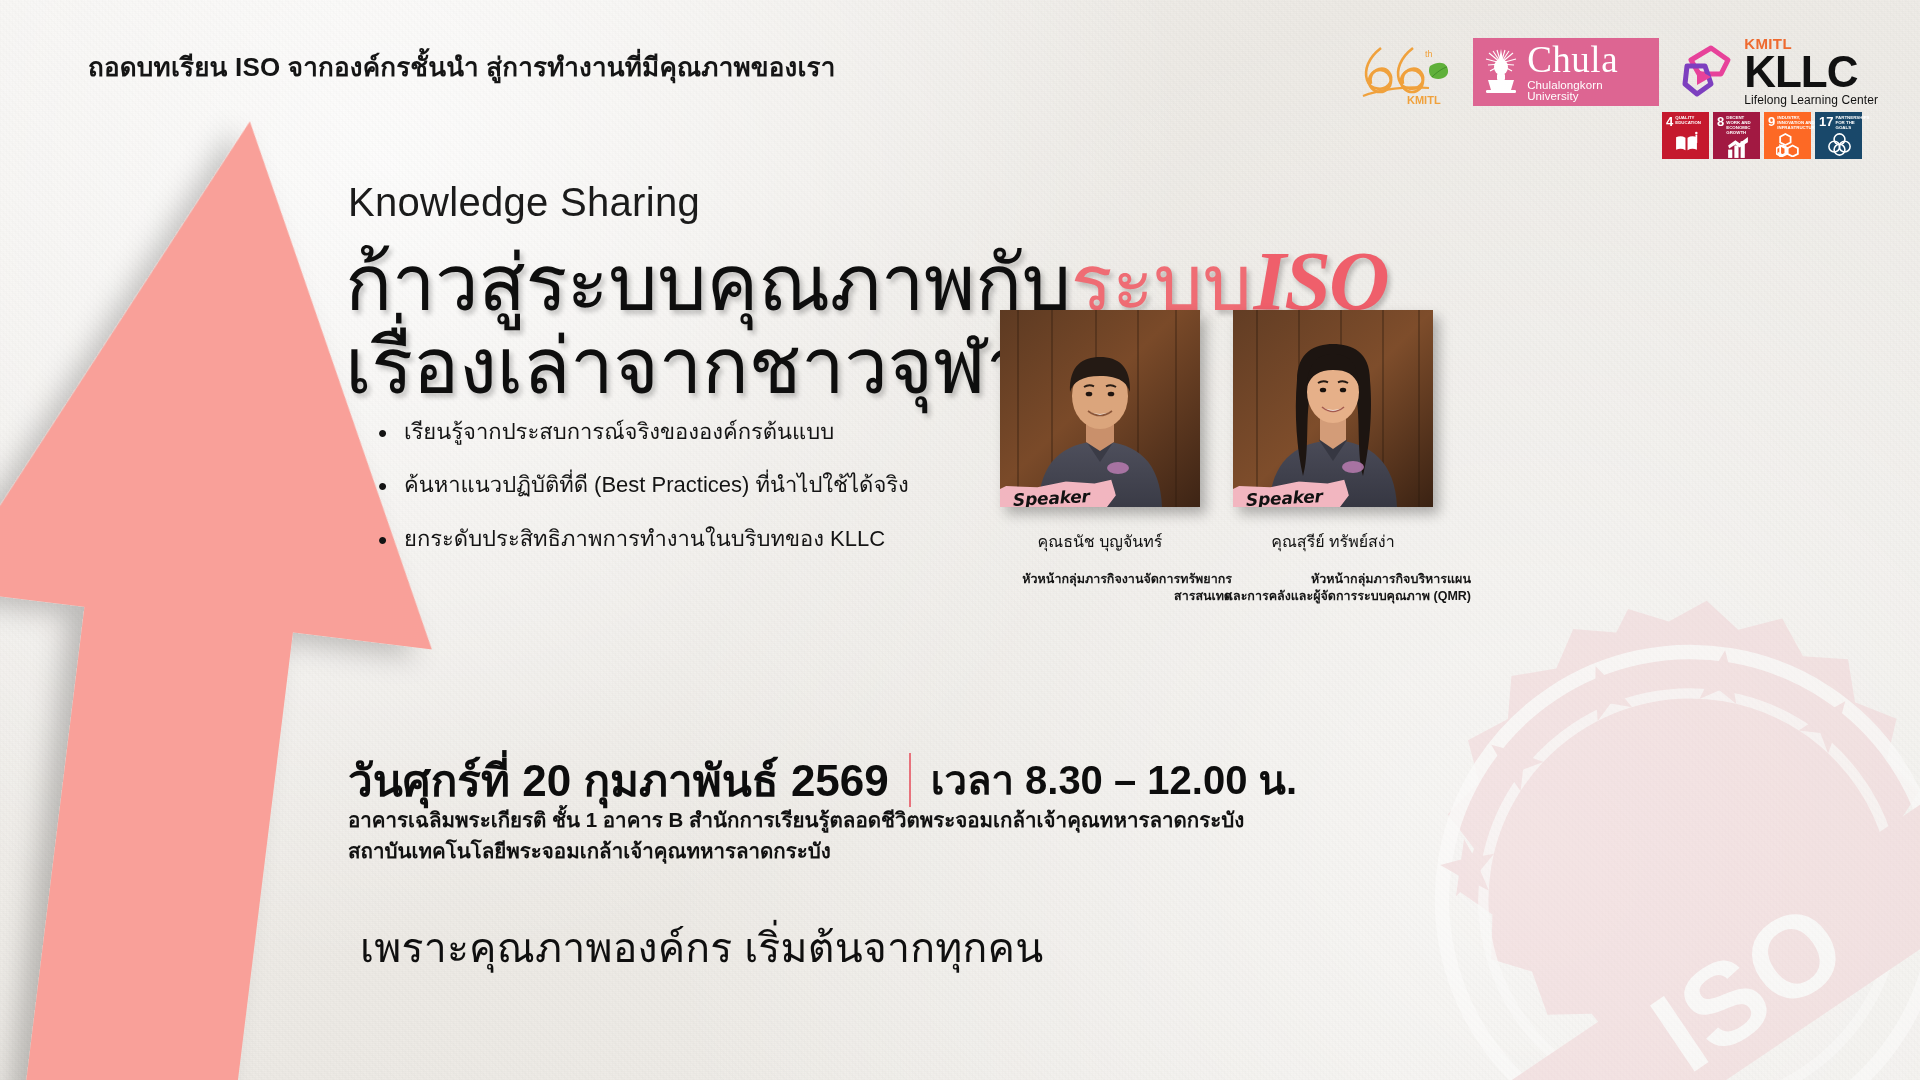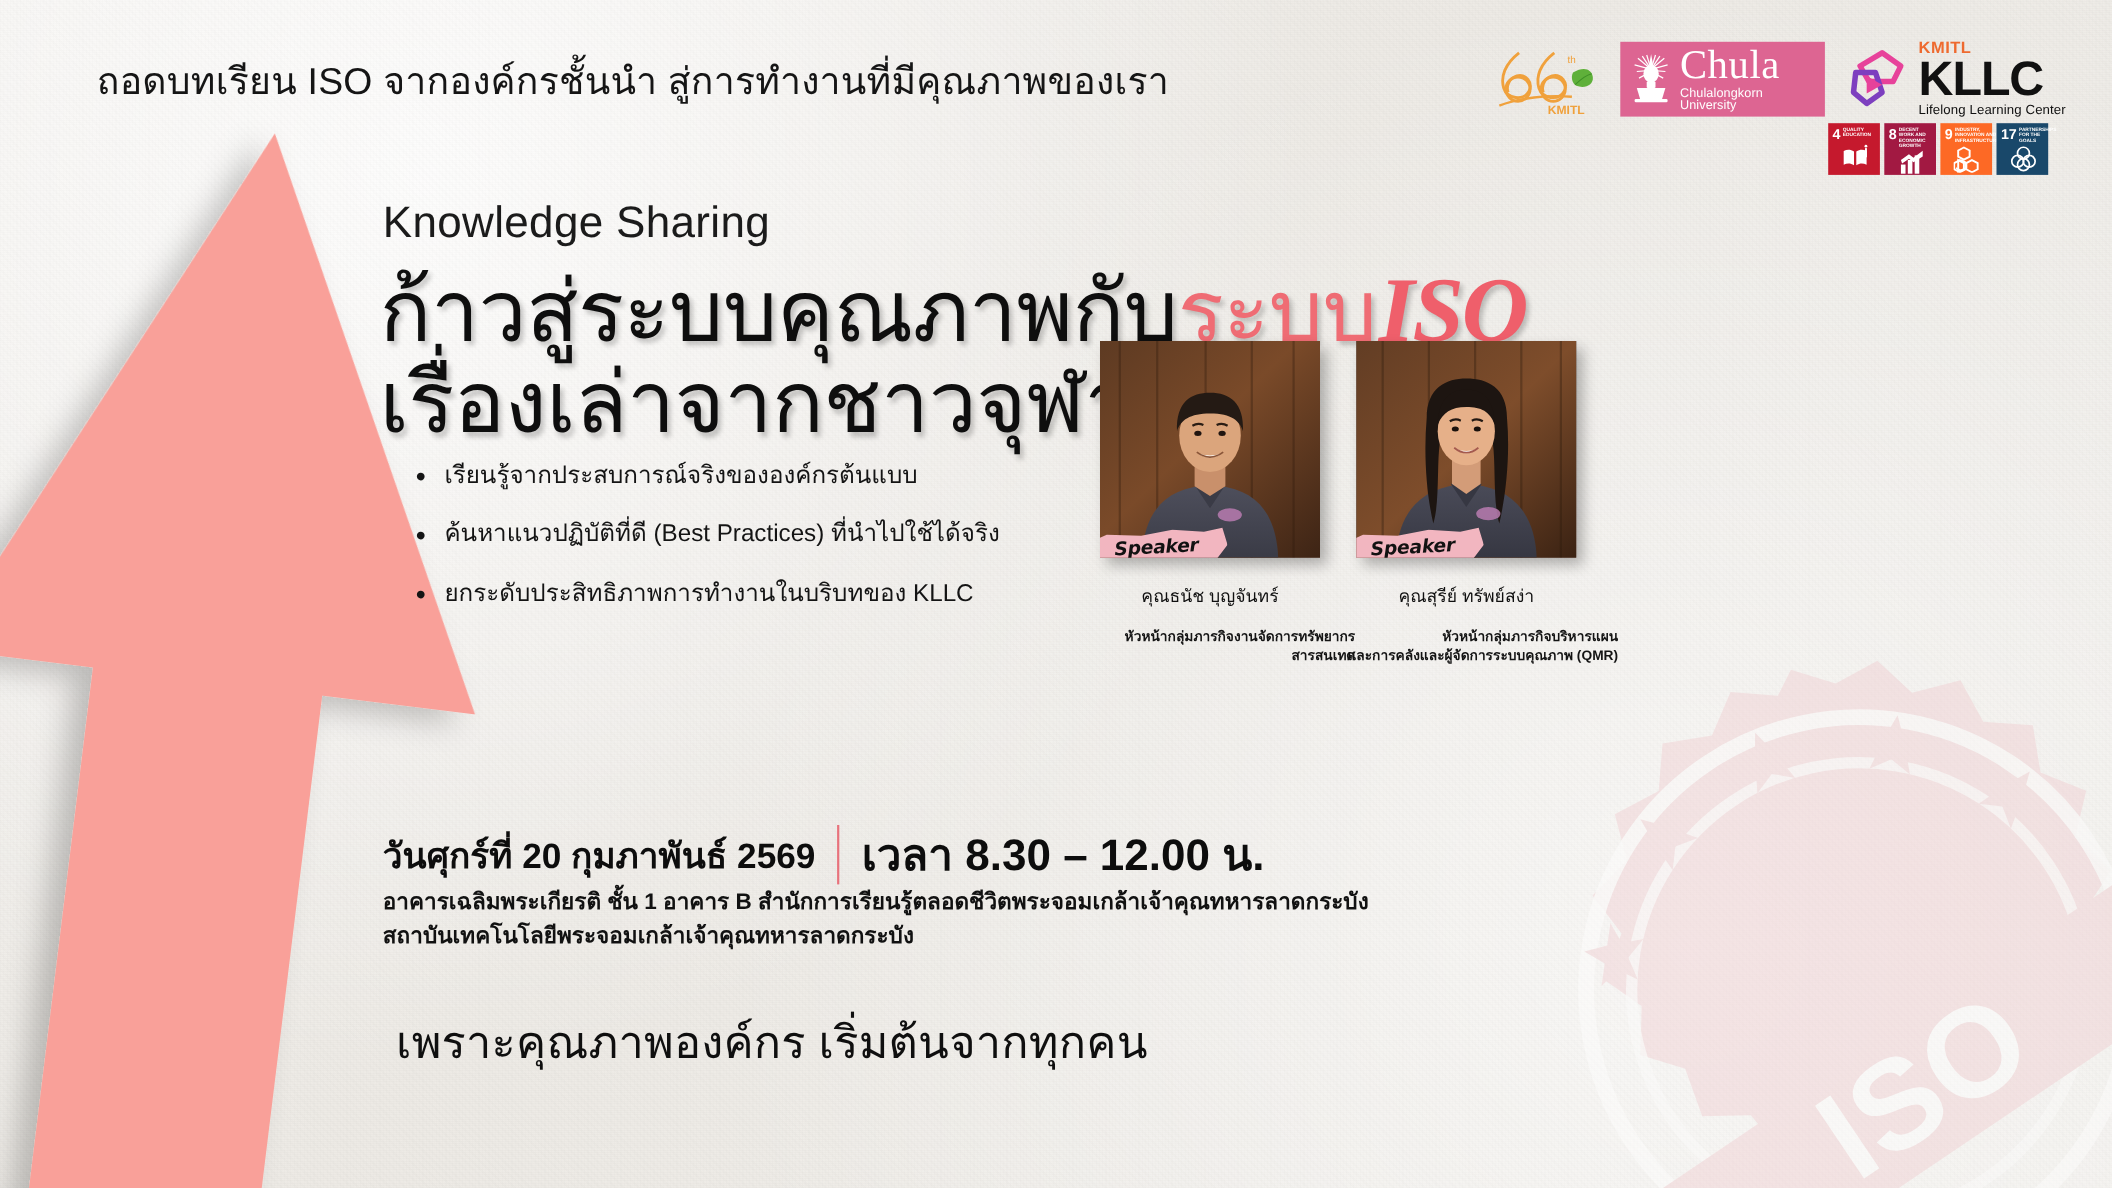--- a/index.html
+++ b/index.html
@@ -47,22 +47,22 @@
     width: 620px; height: 620px;
     opacity: .40;
     transform: rotate(-12deg);
   }
   #iso-stamp svg { width:100%; height:100%; display:block; }
 
   
   #header-title {
     position: absolute;
     left: 88px; top: 46px;
-    font-size: 34px;
-    font-weight: 400;
+    font-size: 26px;
+    font-weight: 700;
     color: #151515;
     letter-spacing: .2px;
     white-space: nowrap;
   }
 
   
   #logos {
     position: absolute;
     right: 42px; top: 36px;
     display: flex; align-items: flex-end; gap: 22px;
@@ -214,21 +214,21 @@
   #speaker-0 .speaker-name,
   #speaker-0 .speaker-role { margin-left: -32px; margin-right: -32px; }
   #speaker-1 .speaker-name,
   #speaker-1 .speaker-role { margin-left: -38px; margin-right: -38px; }
 
   
   #datetime-row {
     position: absolute; left: 348px; top: 745px;
     display: flex; align-items: center; gap: 20px;
   }
-  #date-text { font-size: 32px; font-weight: 700; color: #0d0d0d; white-space: nowrap; }
+  #date-text { font-size: 44px; font-weight: 700; color: #0d0d0d; white-space: nowrap; }
   #dt-divider { width: 2px; height: 54px; background: #e8727c; }
   #time-text { font-size: 40px; font-weight: 700; color: #0d0d0d; white-space: nowrap; }
 
   #venue {
     position: absolute; left: 348px; top: 805px;
     font-size: 20.5px; font-weight: 700; color: #111;
     line-height: 1.5;
   }
 
   #tagline {

